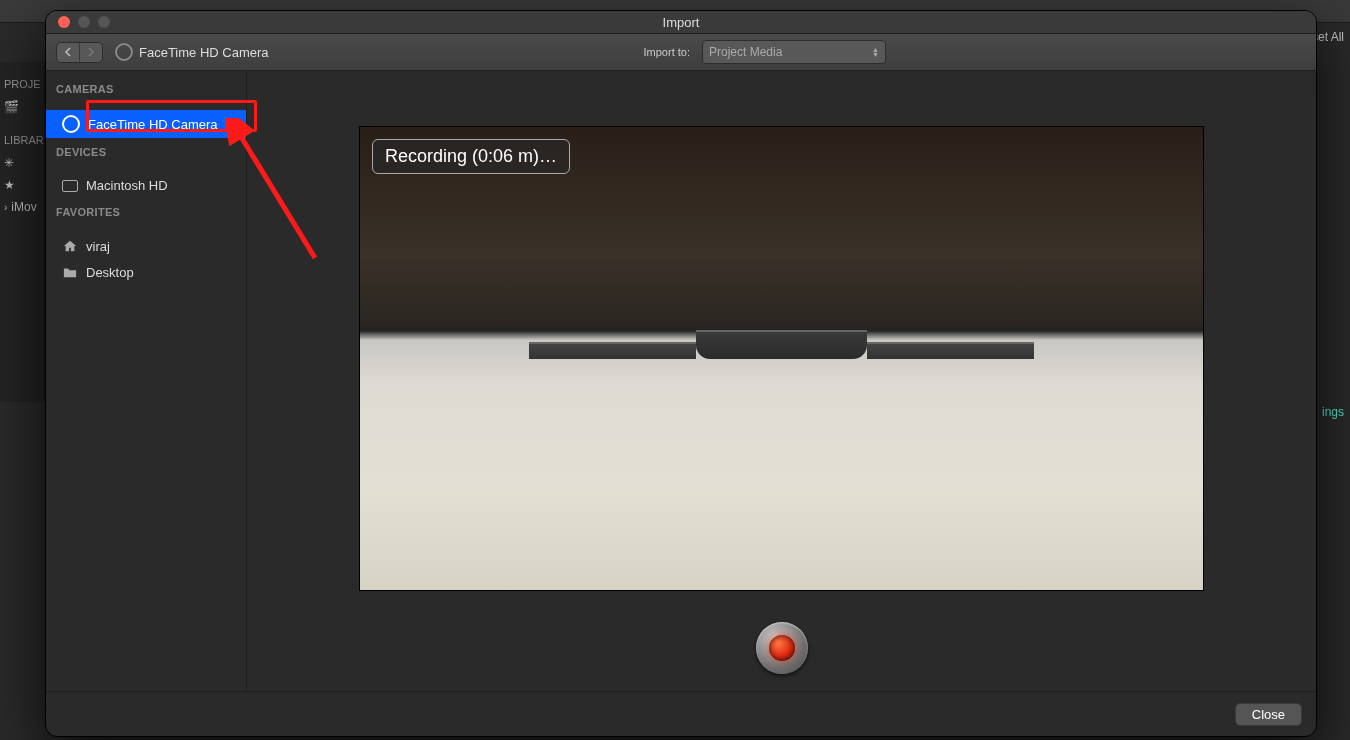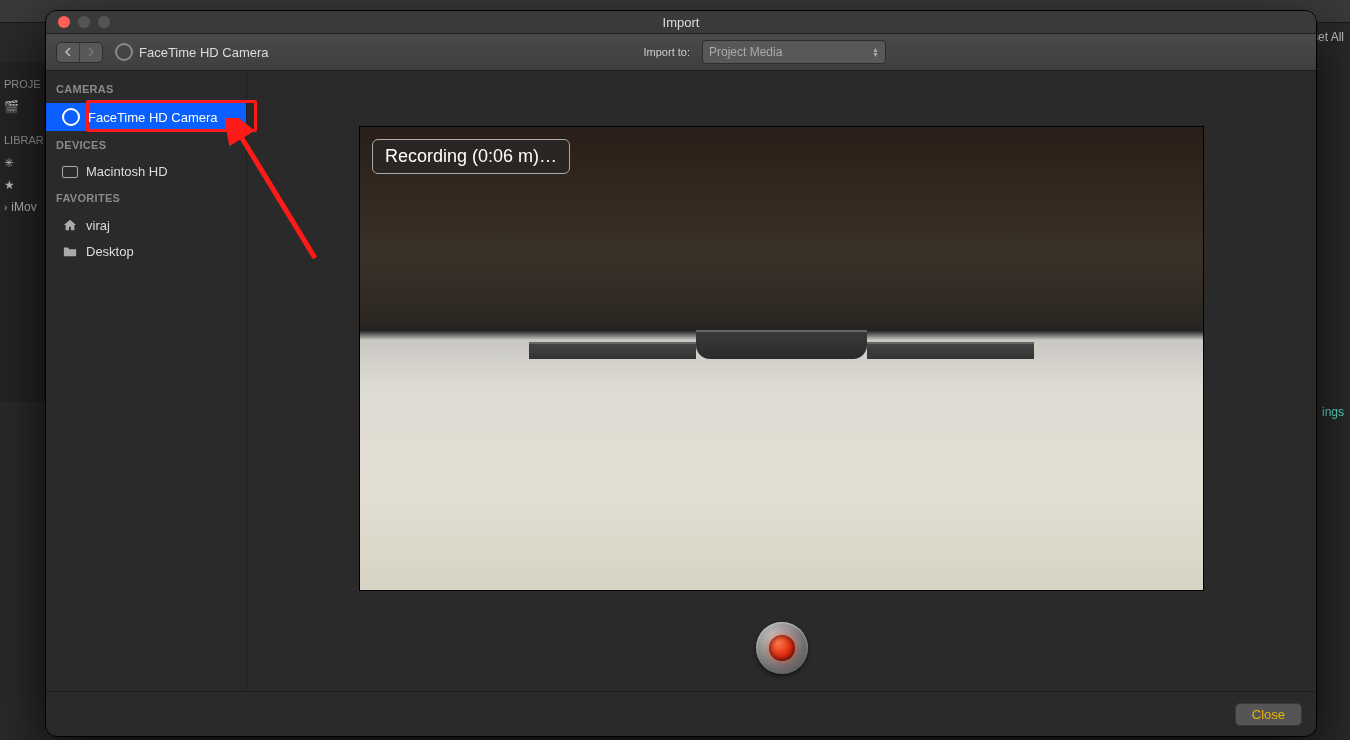--- a/index.html
+++ b/index.html
@@ -116,21 +116,21 @@
     flex: 1; display: flex; min-height: 0;
   }
   .import-sidebar {
     width: 200px; background: #2a2a2a;
     border-right: 1px solid #1f1f1f;
     display: flex; flex-direction: column;
     padding-top: 4px;
   }
   .side-section-label {
     color: #8a8a8a; font-size: 11px; font-weight: 600;
-    padding: 8px 10px 8px 10px; letter-spacing: 0.3px;
+    padding: 8px 10px 15px 10px; letter-spacing: 0.3px;
   }
   .side-item {
     display: flex; align-items: center; gap: 8px;
     padding: 5px 10px 5px 16px; color: #ddd; font-size: 13px;
     cursor: default;
   }
   .side-item.selected {
     background: #0a60ff; color: #fff;
   }
   .side-item .ico {
@@ -200,21 +200,21 @@
     background: radial-gradient(circle at 35% 30%, #ff7a4a, #e22b10 55%, #7a0d03);
     box-shadow: inset 0 0 6px rgba(0,0,0,0.7), 0 0 8px rgba(255,60,20,0.6);
   }
 
   .import-footer {
     height: 44px; border-top: 1px solid #1f1f1f;
     display: flex; align-items: center; justify-content: flex-end;
     padding: 0 14px;
   }
   .close-button {
-    background: #555; color: #eab308;
+    background: #555; color: #ffffff;
     border: 1px solid #3a3a3a; border-radius: 5px;
     padding: 3px 16px; font-size: 13px;
   }
 
   
   .annot-box {
     position: absolute;
     border: 3px solid #ff1a1a; border-radius: 2px;
     pointer-events: none;
   }

